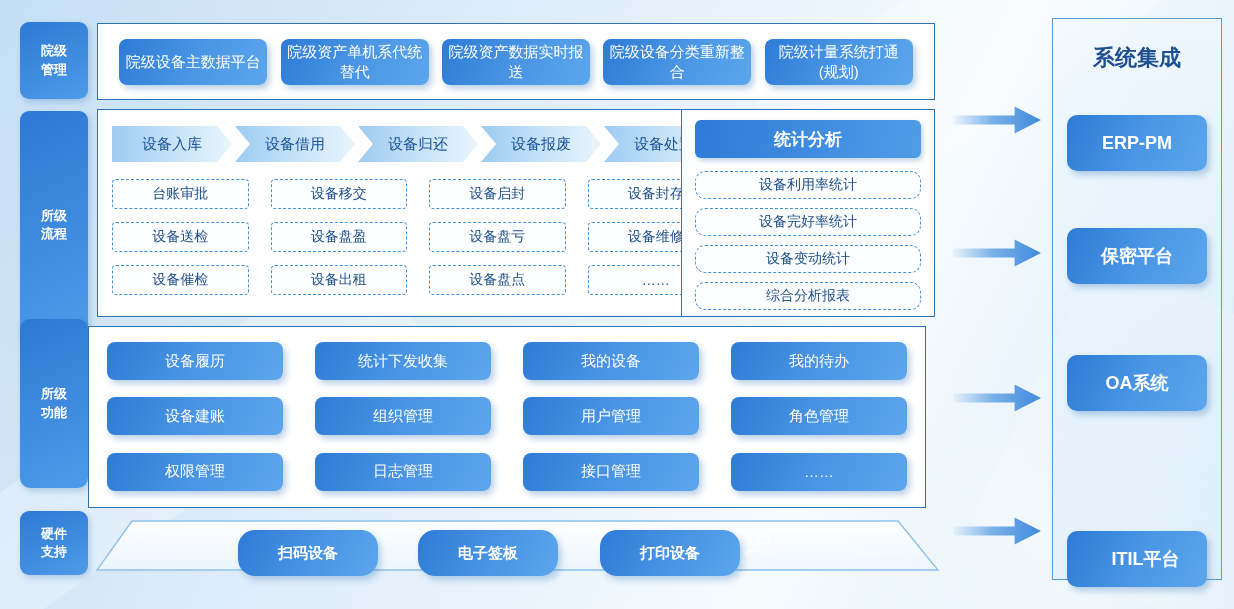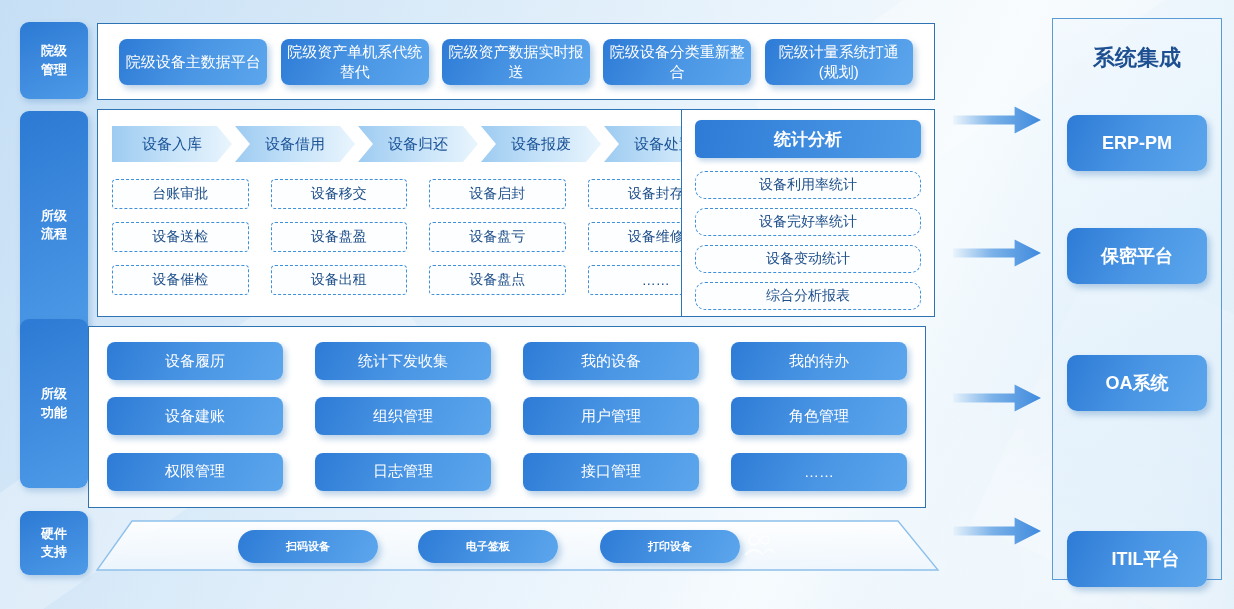--- a/index.html
+++ b/index.html
@@ -74,23 +74,23 @@
   .stat-item { height:28px; border-radius:10px; margin-bottom:9px; }
 
   
   #functions-panel { left:88px; top:326px; width:838px; height:182px;
     display:grid; grid-template-columns:repeat(4,1fr); gap:16px 32px; padding:15px 18px; }
   #functions-panel .gbtn { height:38px; font-size:15px; }
 
   
   #trapezoid { position:absolute; left:95px; top:518px; width:845px; height:56px; }
   .pill {
-    position:absolute; top:530px; width:140px; height:33px; border-radius:17px;
+    position:absolute; top:530px; width:140px; height:46px; border-radius:17px;
     background:linear-gradient(115deg,#2d7bd6 0%,#4c97e5 60%,#5ba6ec 100%);
-    color:#fff; font-size:11px; font-weight:bold;
+    color:#fff; font-size:15px; font-weight:bold;
     display:flex; align-items:center; justify-content:center;
     box-shadow:3px 4px 6px rgba(46,116,181,.3);
   }
   #pill-0 { left:238px; } #pill-1 { left:418px; } #pill-2 { left:600px; }
   #people-watermark { position:absolute; left:740px; top:527px; opacity:.65; }
 
   
   #integration-panel {
     position:absolute; left:1052px; top:18px; width:170px; height:562px;
     border:1px solid #5b9bd5;
@@ -118,21 +118,21 @@
   <div class="streak s1"></div>
   <div class="streak s2"></div>
   <div class="streak s3"></div>
 
   <div class="rail-tab" style="top:22px;height:77px;">
       <span>院级管理</span>
     </div>
   <div class="rail-tab" style="top:111px;height:228px;">
       <span>所级流程</span>
     </div>
-  <div class="rail-tab" style="top:319px;height:169px;">
+  <div class="rail-tab" style="top:319px;height:169px;border-radius:10px;">
       <span>所级功能</span>
     </div>
   <div class="rail-tab" style="top:511px;height:64px;">
       <span>硬件支持</span>
     </div>
 
   <div class="panel" id="top-panel">
     <div class="gbtn">院级设备主数据平台</div>
     <div class="gbtn">院级资产单机系代统替代</div>
     <div class="gbtn">院级资产数据实时报送</div>

